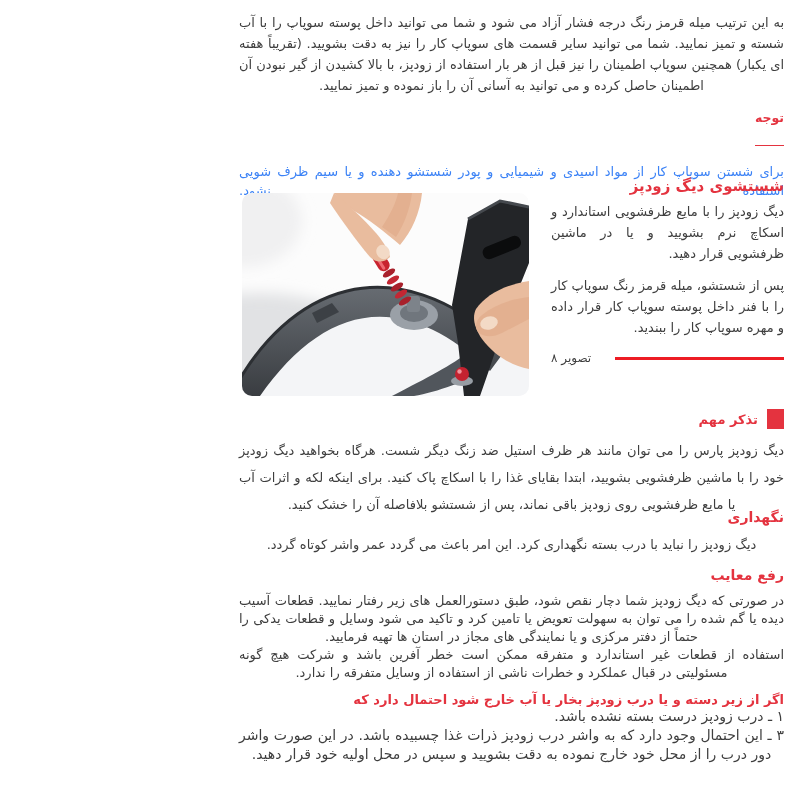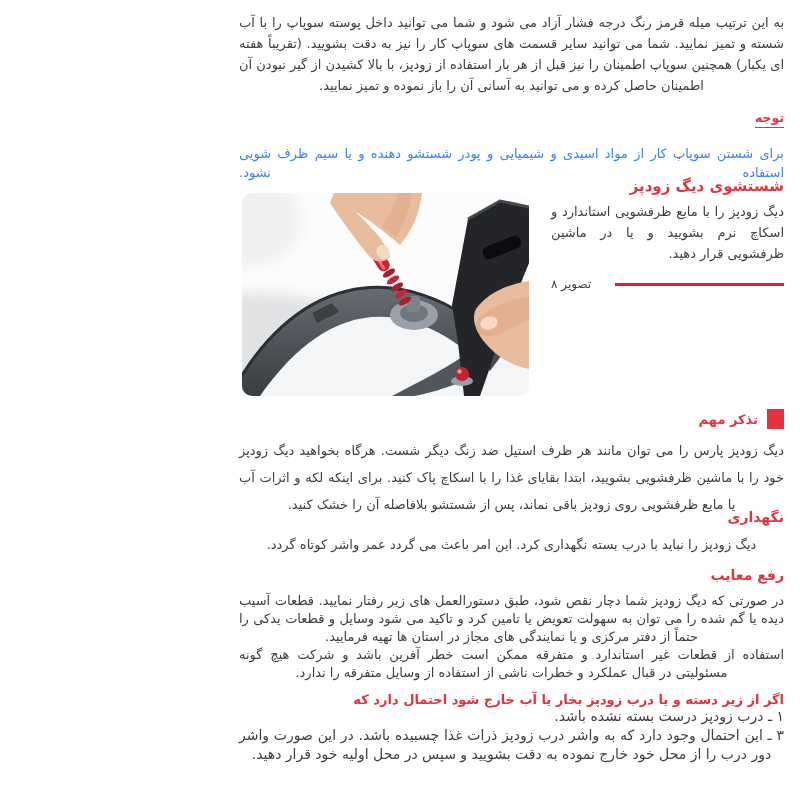--- a/index.html
+++ b/index.html
@@ -8,21 +8,21 @@
     font-family:"DejaVu Sans",sans-serif;color:#3e3e3e;direction:rtl;
   }
   .content{position:absolute;top:0;left:127px;width:545px;height:800px;}
   .abs{position:absolute;right:0;left:0;}
   p{margin:0;}
   .body-text{font-size:13px;line-height:21px;color:#3e3e3e;}
   .justify-center{text-align:justify;text-align-last:center;}
   .justify-fill{text-align:justify;text-align-last:justify;}
   .justify-start{text-align:justify;text-align-last:right;}
   .sec-title{font-weight:bold;color:#e4333f;}
-  .notice-title{font-size:12.5px;display:inline-block;border-bottom:1.5px solid #e4333f;padding-bottom:2px;}
+  .notice-title{font-size:12.5px;display:inline-block;border-bottom:1.5px solid #e4333f;padding-bottom:20px;}
   .notice-body{margin-top:16px;font-size:13px;line-height:19px;color:#3b82f6;}
   .wash-title{font-size:15px;}
   .photo-box{position:absolute;top:193px;left:3px;width:287px;height:203px;}
   .photo-box svg{display:block;width:100%;height:100%;}
   .wash-col{position:absolute;top:201px;right:0;width:233px;}
   .wash-col p{font-size:13px;line-height:21px;}
   .wash-col p + p{margin-top:11px;}
   .figure-caption-row{display:flex;align-items:center;gap:24px;margin-top:13px;}
   .figure-rule{flex:1;height:3px;background:#ed1c24;}
   .figure-caption{font-size:12px;color:#3e3e3e;white-space:nowrap;}
@@ -106,20 +106,21 @@
 
           <ellipse cx="220" cy="188" rx="11" ry="5" fill="#979da4"></ellipse>
           <circle cx="220" cy="181" r="7" fill="#c42230"></circle>
           <circle cx="217.5" cy="178.5" r="2.2" fill="#f2949c"></circle>
         </g>
       </svg>
     </div>
 
     <div class="wash-col">
       <p class="justify-start">دیگ زودپز را با مایع ظرفشویی استاندارد و اسکاچ نرم بشویید و یا در ماشین ظرفشویی قرار دهید.</p>
+      <p class="justify-start">پس از شستشو، میله قرمز رنگ سوپاپ کار را با فنر داخل پوسته سوپاپ کار قرار داده و مهره سوپاپ کار را ببندید.</p>
       <div class="figure-caption-row">
         <div class="figure-rule"></div>
         <span class="figure-caption">تصویر ۸</span>
       </div>
     </div>
 
     <div class="abs" style="top:409px;">
       <div class="important-head">
         <span class="important-square"></span>
         <span class="sec-title important-title">تذکر مهم</span>

